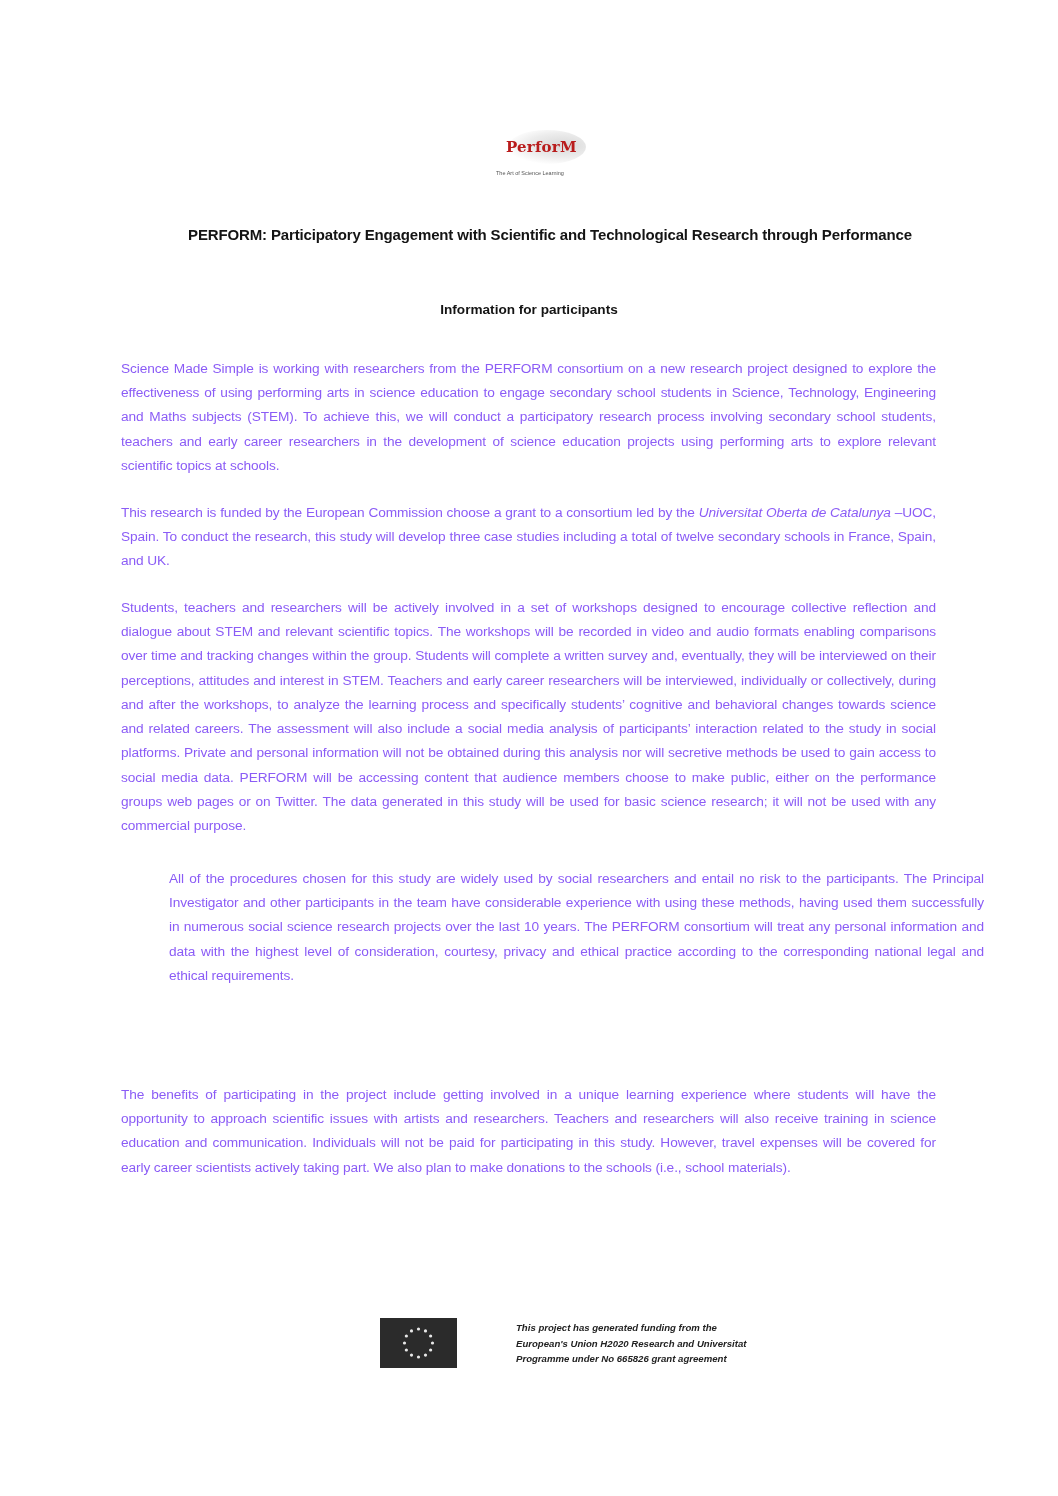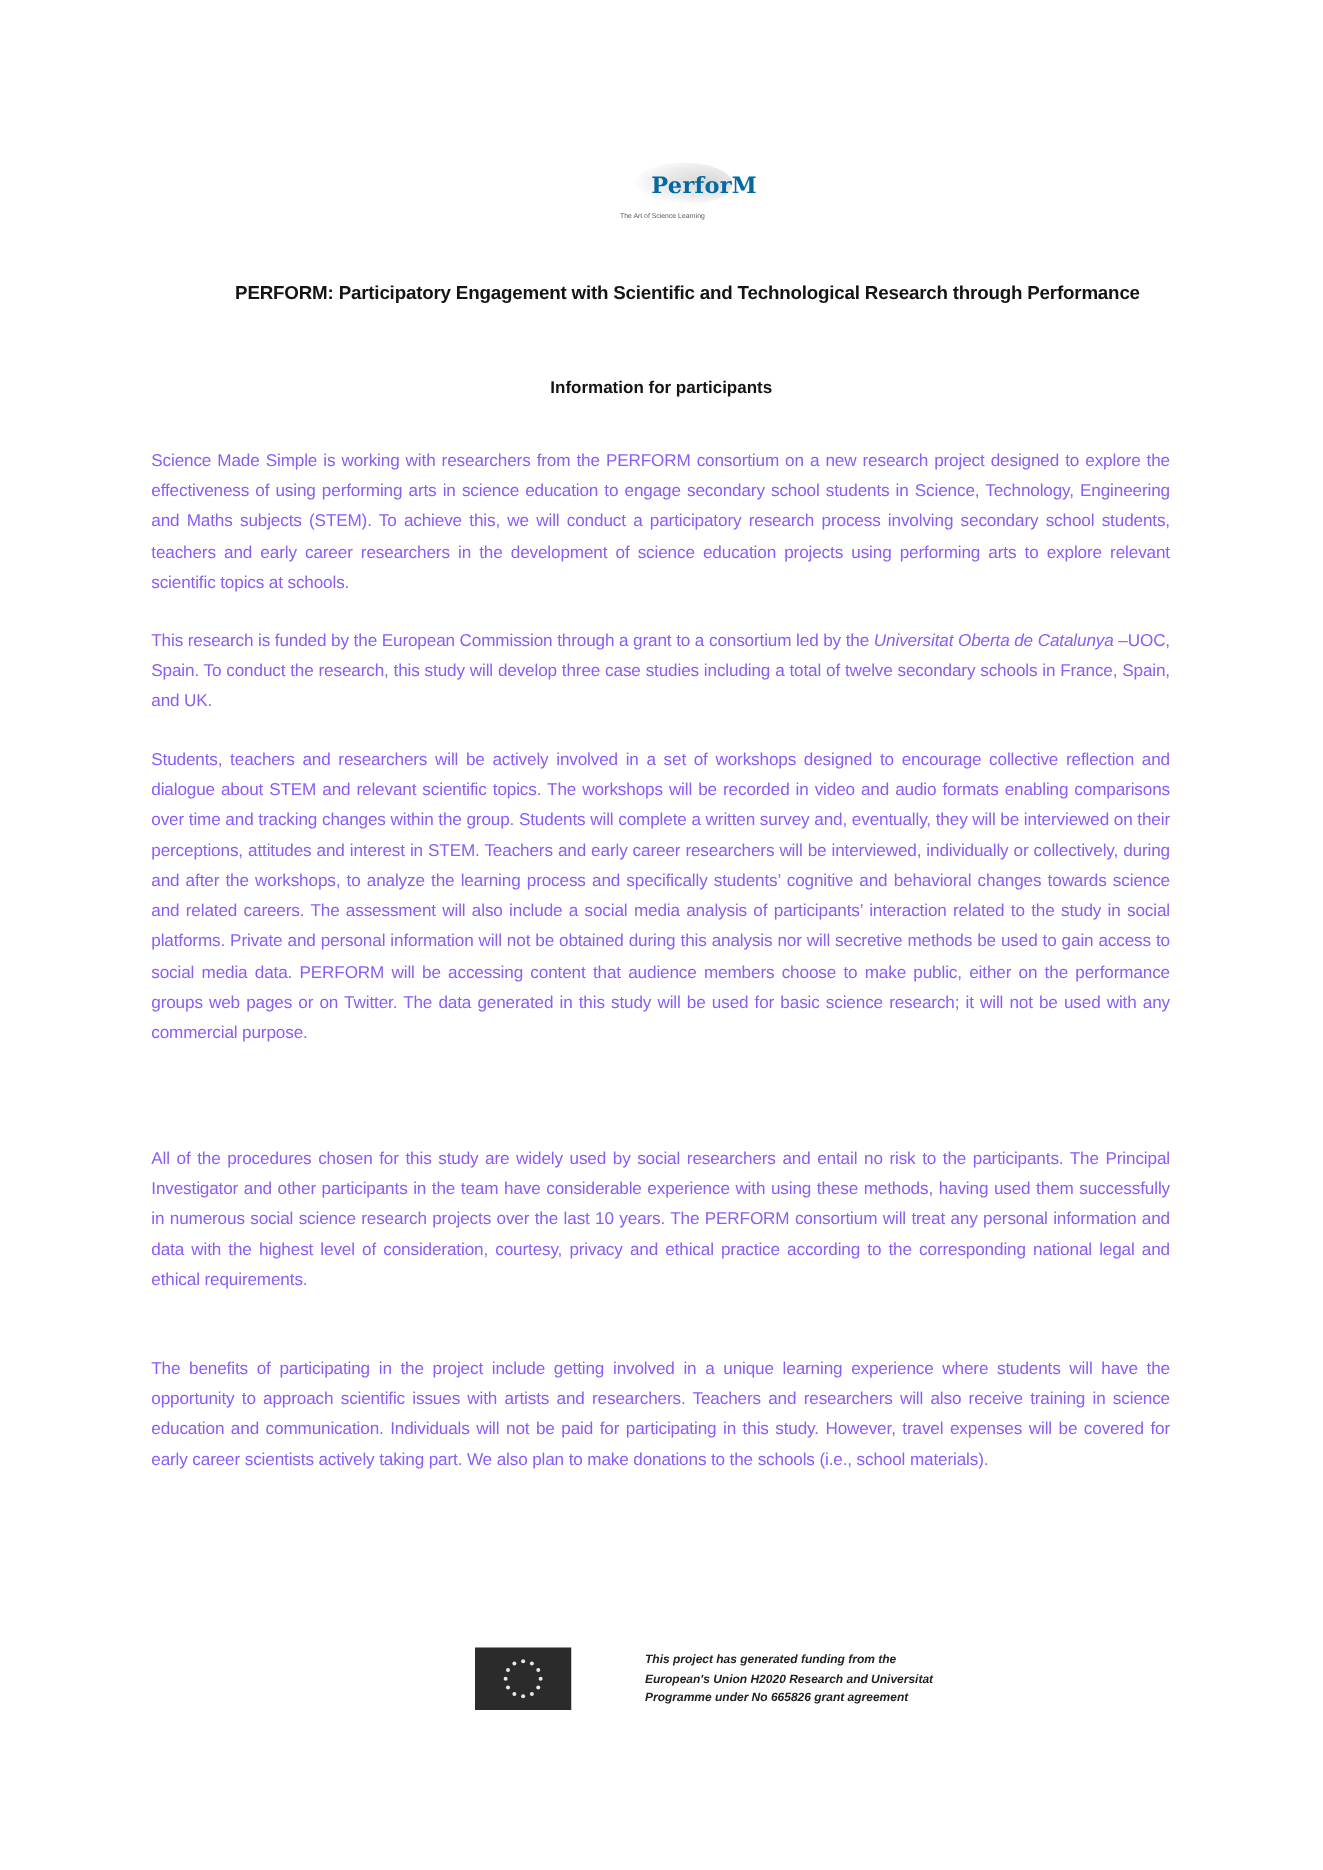--- a/index.html
+++ b/index.html
@@ -10,21 +10,21 @@
     .logo {
       position: absolute; left: 490px; top: 128px; width: 100px; height: 56px;
     }
     .logo-swoosh {
       position: absolute; left: 18px; top: 2px; width: 78px; height: 34px;
       border-radius: 50%;
       background: radial-gradient(ellipse at 70% 45%, #d8d8d8 0%, #ececec 45%, #ffffff 75%);
     }
     .logo-word {
       position: absolute; left: 16px; top: 10px; font-family: "DejaVu Serif", serif;
-      font-weight: bold; font-size: 18px; color: #0369a1; letter-spacing: 0.2px; margin-left: 15px;
+      font-weight: bold; font-size: 15px; color: #b91c1c; letter-spacing: 0.2px;
     }
     .logo-tag {
       position: absolute; left: 6px; top: 42px; font-size: 5.5px; color: #555;
       white-space: nowrap;
     }
     .title {
       position: absolute; left: 16px; width: 1058px; top: 226px; text-align: center;
       font-weight: bold; font-size: 15px; letter-spacing: -0.15px; color: #141414;
       padding-left: 10px; box-sizing: border-box;
     }
@@ -34,21 +34,21 @@
     }
     .para {
       position: absolute; left: 121px; width: 815px;
       font-size: 13.7px; line-height: 24.3px; text-align: justify; color: #8b5cf6;
       letter-spacing: -0.1px;
     }
     .para i { }
     #p1 { top: 343px; }
     #p2 { top: 487px; }
     #p3 { top: 582px; }
-    #p4 { top: 901px; }
+    #p4 { top: 853px; margin-left: 48px; }
     #p5 { top: 1069px; }
     .eu-flag {
       position: absolute; left: 380px; top: 1318px; width: 77px; height: 50px;
       background: #2b2b2b;
     }
     .eu-flag svg { display: block; }
     .funding {
       position: absolute; left: 516px; top: 1320px; width: 300px;
       font-style: italic; font-weight: bold; font-size: 9.6px; line-height: 15.5px;
       color: #222;
@@ -60,21 +60,21 @@
 <div class="logo">
   <div class="logo-swoosh"></div>
   <div class="logo-word">PerforM</div>
   <div class="logo-tag">The Art of Science Learning</div>
 </div>
 
 <div class="title">PERFORM: Participatory Engagement with Scientific and Technological Research through Performance</div>
 <div class="subtitle">Information for participants</div>
 
 <p class="para" id="p1">Science Made Simple is working with researchers from the PERFORM consortium on a new research project designed to explore the effectiveness of using performing arts in science education to engage secondary school students in Science, Technology, Engineering and Maths subjects (STEM). To achieve this, we will conduct a participatory research process involving secondary school students, teachers and early career researchers in the development of science education projects using performing arts to explore relevant scientific topics at schools.</p>
-<p class="para" id="p2"><span>This research is funded by the European Commission through a grant to a consortium led by the </span><i>Universitat Oberta de Catalunya</i><span> –UOC, Spain. To conduct the research, this study will develop three case studies including a total of twelve secondary schools in France, Spain, and UK.</span></p>
+<p class="para" id="p2"><span>This research is funded by the European Commission choose a grant to a consortium led by the </span><i>Universitat Oberta de Catalunya</i><span> –UOC, Spain. To conduct the research, this study will develop three case studies including a total of twelve secondary schools in France, Spain, and UK.</span></p>
 <p class="para" id="p3">Students, teachers and researchers will be actively involved in a set of workshops designed to encourage collective reflection and dialogue about STEM and relevant scientific topics. The workshops will be recorded in video and audio formats enabling comparisons over time and tracking changes within the group. Students will complete a written survey and, eventually, they will be interviewed on their perceptions, attitudes and interest in STEM. Teachers and early career researchers will be interviewed, individually or collectively, during and after the workshops, to analyze the learning process and specifically students’ cognitive and behavioral changes towards science and related careers. The assessment will also include a social media analysis of participants’ interaction related to the study in social platforms. Private and personal information will not be obtained during this analysis nor will secretive methods be used to gain access to social media data. PERFORM will be accessing content that audience members choose to make public, either on the performance groups web pages or on Twitter. The data generated in this study will be used for basic science research; it will not be used with any commercial purpose.</p>
 <p class="para" id="p4">All of the procedures chosen for this study are widely used by social researchers and entail no risk to the participants. The Principal Investigator and other participants in the team have considerable experience with using these methods, having used them successfully in numerous social science research projects over the last 10 years. The PERFORM consortium will treat any personal information and data with the highest level of consideration, courtesy, privacy and ethical practice according to the corresponding national legal and ethical requirements.</p>
 <p class="para" id="p5">The benefits of participating in the project include getting involved in a unique learning experience where students will have the opportunity to approach scientific issues with artists and researchers. Teachers and researchers will also receive training in science education and communication. Individuals will not be paid for participating in this study. However, travel expenses will be covered for early career scientists actively taking part. We also plan to make donations to the schools (i.e., school materials).</p>
 
 <div class="eu-flag">
   <svg width="77" height="50" viewBox="0 0 77 50" id="eu-stars">
       <circle cx="38.5" cy="11" r="1.6" fill="#e8e8e8"></circle>
       <circle cx="45.5" cy="12.875644347017857" r="1.6" fill="#e8e8e8"></circle>
       <circle cx="50.62435565298214" cy="18" r="1.6" fill="#e8e8e8"></circle>
       <circle cx="52.5" cy="25" r="1.6" fill="#e8e8e8"></circle>

